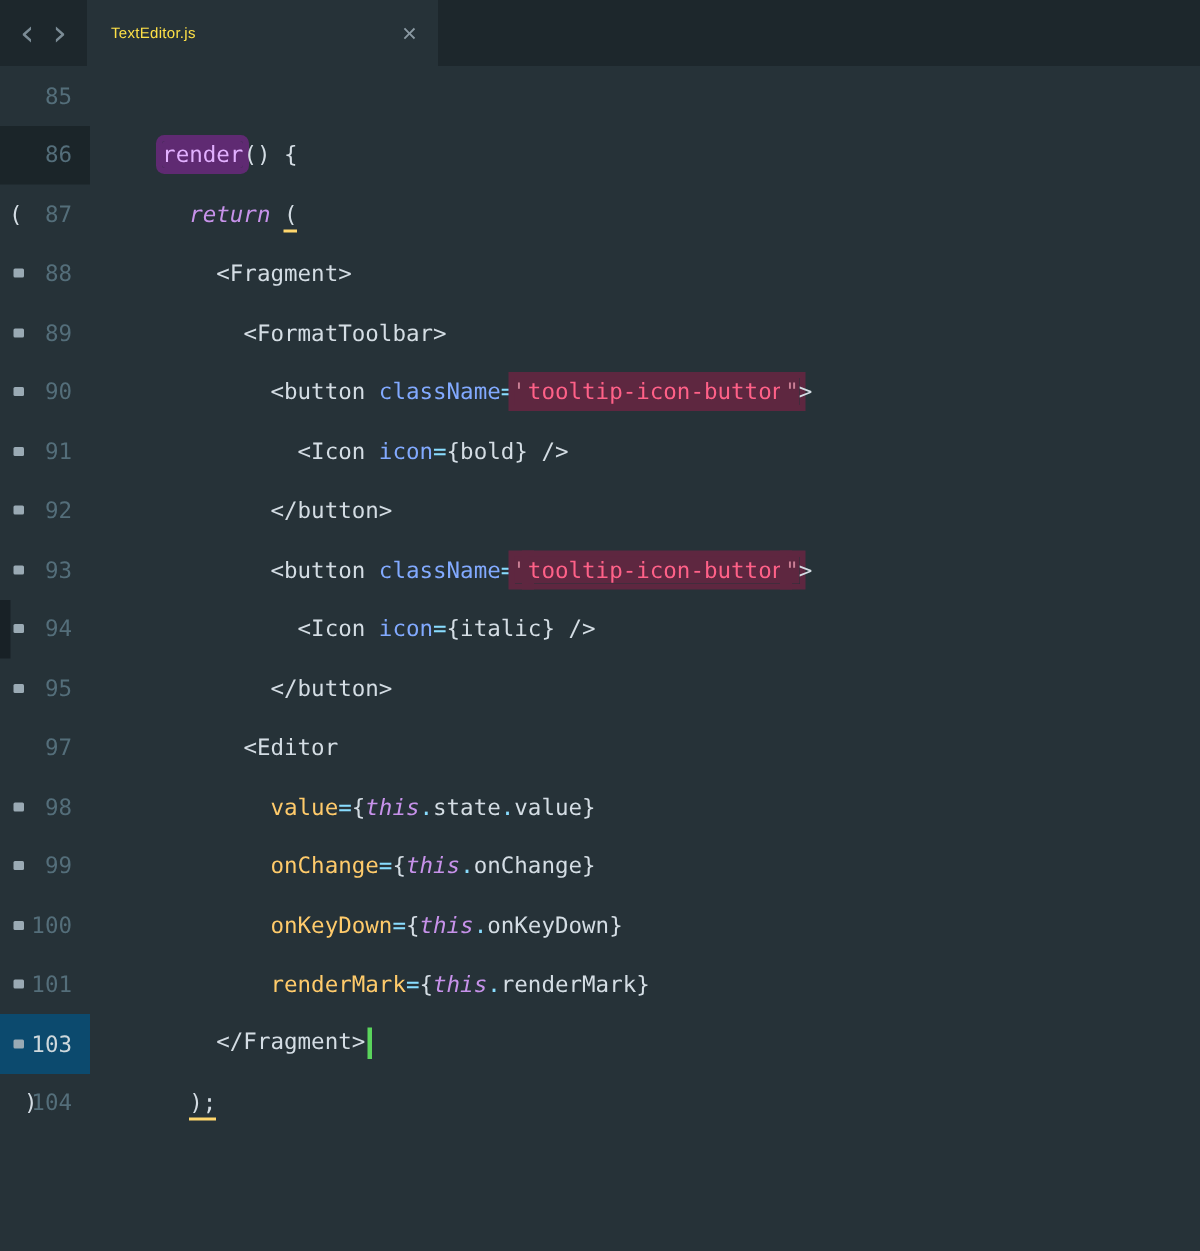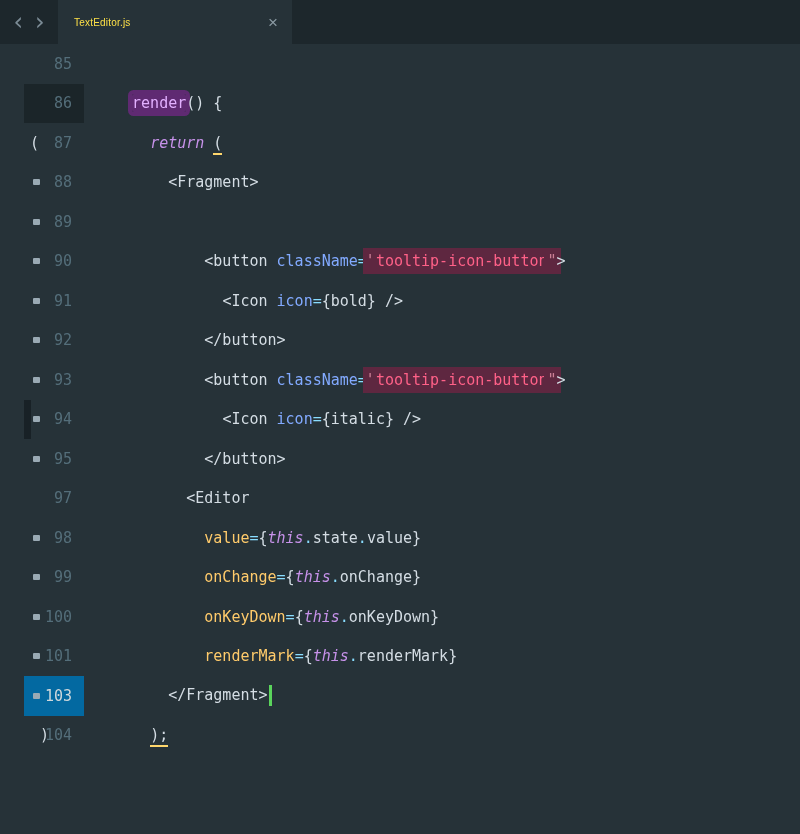--- a/index.html
+++ b/index.html
@@ -12,26 +12,26 @@
   .nav span { color:#7b8b95; font-size:24px; line-height:40px; cursor:pointer;
               font-family:"DejaVu Sans", sans-serif; }
   .tab { width:234px; flex:none; background:#263238; display:flex; align-items:center;
          padding:0 14px 0 16px; font-family:"Liberation Sans", sans-serif; }
   .tab .title { flex:1; color:#fde047; font-size:10px; letter-spacing:.2px; }
   .tab .close { color:#8a99a2; font-size:17px; line-height:1; }
   .tabbar-rest { flex:1; }
 
   
   .code { position:relative; height:790px; background:#263238; }
-  .row { display:flex; height:39.5px; align-items:center;padding-left:24px; }
+  .row { display:flex; height:39.5px; align-items:center; }
   .gutter { position:relative; width:60px; flex:none; height:100%;
             display:flex; align-items:center; justify-content:flex-end;
             padding-right:12px; color:#546e7a; font-size:15px; }
   .gutter.dark   { background:#1b2529;justify-content:flex-end; }
-  .gutter.active { background:#0369a1; color:#cfd8dc; }
+  .gutter.active { background:#0c4a6e; color:#cfd8dc; }
   .gutter .mark { position:absolute; left:9px; top:50%; margin-top:-3px;
                   width:7px; height:6px; background:#9aaab4; border-radius:1px; }
   .gutter .prefix { position:absolute; left:8px; color:#d4dde4; font-size:15px; }
   .gutter .edgeblock { position:absolute; left:0; top:0; width:7px; height:100%;
                        background:#182126; }
   .codetext { padding-left:30px; font-size:15px; white-space:pre; color:#d4dde4; }
 
   
   .tk-fg    { color:#d4dde4; }
   .tk-kw    { color:#e2b0ff;text-align:center; }
@@ -87,20 +87,21 @@
           <div class="mark"></div>
           <span>88</span>
         </div>
         <div class="codetext"><span class="tk-fg">      </span><span class="tk-fg">&lt;Fragment&gt;</span></div>
       </div>
       <div class="row">
         <div class="gutter">
           <div class="mark"></div>
           <span>89</span>
         </div>
+        <div class="codetext"><span class="tk-fg">        </span><span class="tk-fg">&lt;FormatToolbar&gt;</span></div>
       </div>
       <div class="row">
         <div class="gutter">
           <div class="mark"></div>
           <span>90</span>
         </div>
         <div class="codetext"><span class="tk-fg">          </span><span class="tk-fg">&lt;button </span><span class="tk-attrb">className</span><span class="tk-op">=</span><span class="tk-strq hl-pink">"</span><span class="tk-str hl-pink">tooltip-icon-button</span><span class="tk-strq hl-pink">"</span><span class="tk-fg">&gt;</span></div>
       </div>
       <div class="row">
         <div class="gutter">

